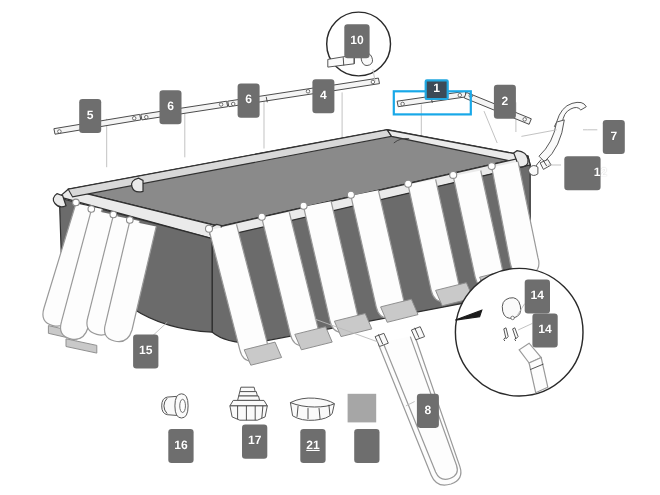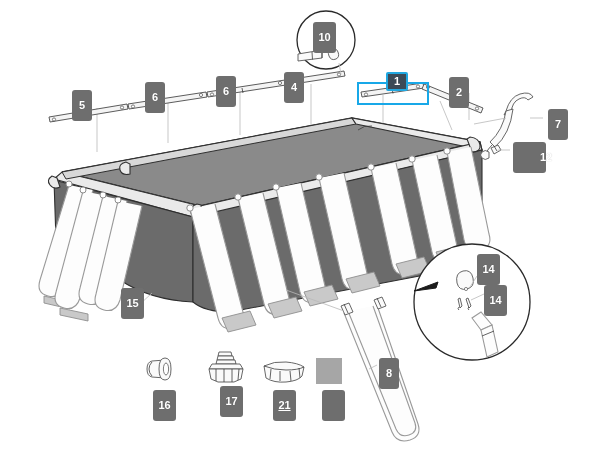--- a/index.html
+++ b/index.html
@@ -340,21 +340,21 @@
   <div class="badge" style="left:449px; top:77px;">2</div>
 
   <div class="badge" style="left:548px; top:109px;">7</div>
 
   <div class="badge wide" style="left:513px; top:142px;padding-left:33px;">12</div>
 
   <div class="badge wide" style="left:477px; top:254px;">14</div>
 
   <div class="badge wide" style="left:484px; top:285px;">14</div>
 
-  <div class="badge wide" style="left:121px; top:288px;">15</div>
+  <div class="badge wide" style="left:121px; top:304px;">15</div>
 
   <div class="badge" style="left:379px; top:358px;">8</div>
 
   <div class="badge wide" style="left:153px; top:390px;">16</div>
 
   <div class="badge wide" style="left:220px; top:386px;">17</div>
 
   <div class="badge wide" style="left:273px; top:390px;text-decoration:underline;">21</div>
 
   <div class="badge wide" style="left:322px; top:390px;"></div>

